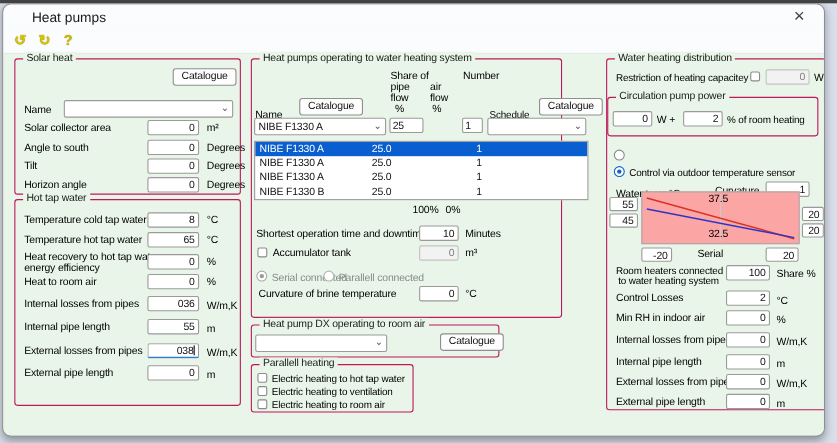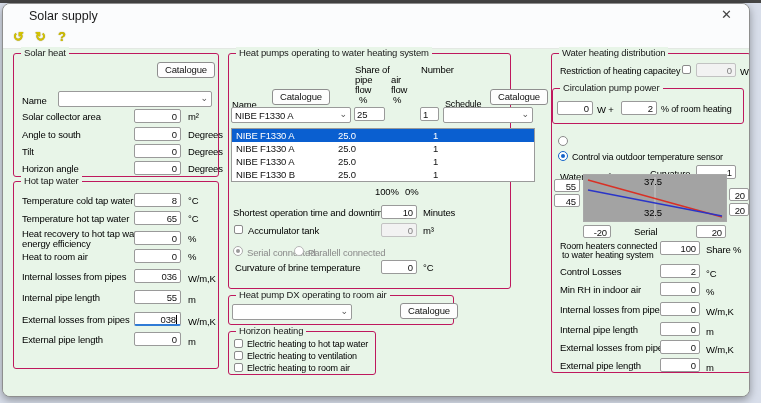--- a/index.html
+++ b/index.html
@@ -33,33 +33,33 @@
   .rad{position:absolute;width:10px;height:10px;background:#fff;border:1px solid #8a8a8a;border-radius:50%}
   .rad.sel{border-color:#1464c8}
   .rad.sel::after{content:"";position:absolute;left:2px;top:2px;width:4px;height:4px;border-radius:50%;background:#1464c8}
   .rad.dissel{border-color:#ababab}
   .rad.dissel::after{content:"";position:absolute;left:2px;top:2px;width:4px;height:4px;border-radius:50%;background:#9a9a9a}
   .dtxt{color:#8a8a8a}
   .list{position:absolute;background:#fff;border:1px solid #9a9a9a;overflow:hidden}
   .lrow{position:relative;height:13px;line-height:13px;font-size:9.5px}
   .lrow span{position:absolute;white-space:nowrap}
   .lrow.sel{background:#0a5fd0;color:#fff}
-  .chartbox{position:absolute;background:#a3a3a3;border:1px solid #a8a8a8}
+  .chartbox{position:absolute;background:#fca5a5;border:1px solid #a8a8a8}
   .foot{position:absolute;left:518px;top:326px;width:228px;height:22px;background:#efefef;border-bottom-right-radius:7px}
   .okbtn{border:2px solid #1466c0;line-height:12px}
 </style>
 </head>
 <body>
 
 <div class="topstrip"></div>
 
 <div class="dlg">
 
   <div class="tbar">
-    <div class="ttl">Solar supply</div>
+    <div class="ttl">Heat pumps</div>
     <div class="x">✕</div>
   </div>
 
   <div class="tools">
     <span class="ic" style="left:10px">↺</span>
     <span class="ic" style="left:32px">↻</span>
     <span class="ic" style="left:55px;color:#cfbe00">?</span>
   </div>
 
   <div class="content">
@@ -182,21 +182,21 @@
     <div class="grp" style="left:225px;top:246px;width:226px;height:30px">
       <span class="cap">Heat pump DX operating to room air</span>
       <div class="combo" style="left:3px;top:8px;width:120px">
         <span></span>
         <span class="chv">⌄</span>
       </div>
       <div class="btn" style="left:171px;top:7px;width:58px">Catalogue</div>
     </div>
 
     <div class="grp" style="left:225px;top:282px;width:148px;height:44px">
-      <span class="cap">Horizon heating</span>
+      <span class="cap">Parallell heating</span>
       <span class="chk" style="left:5px;top:7px"></span>
       <span class="L s9" style="left:18px;top:7px">Electric heating to hot tap water</span>
       <span class="chk" style="left:5px;top:19px"></span>
       <span class="L s9" style="left:18px;top:19px">Electric heating to ventilation</span>
       <span class="chk" style="left:5px;top:31px"></span>
       <span class="L s9" style="left:18px;top:31px">Electric heating to room air</span>
     </div>
 
     <div class="grp" style="left:548px;top:4px;width:200px;height:320px">
       <span class="cap">Water heating distribution</span>

